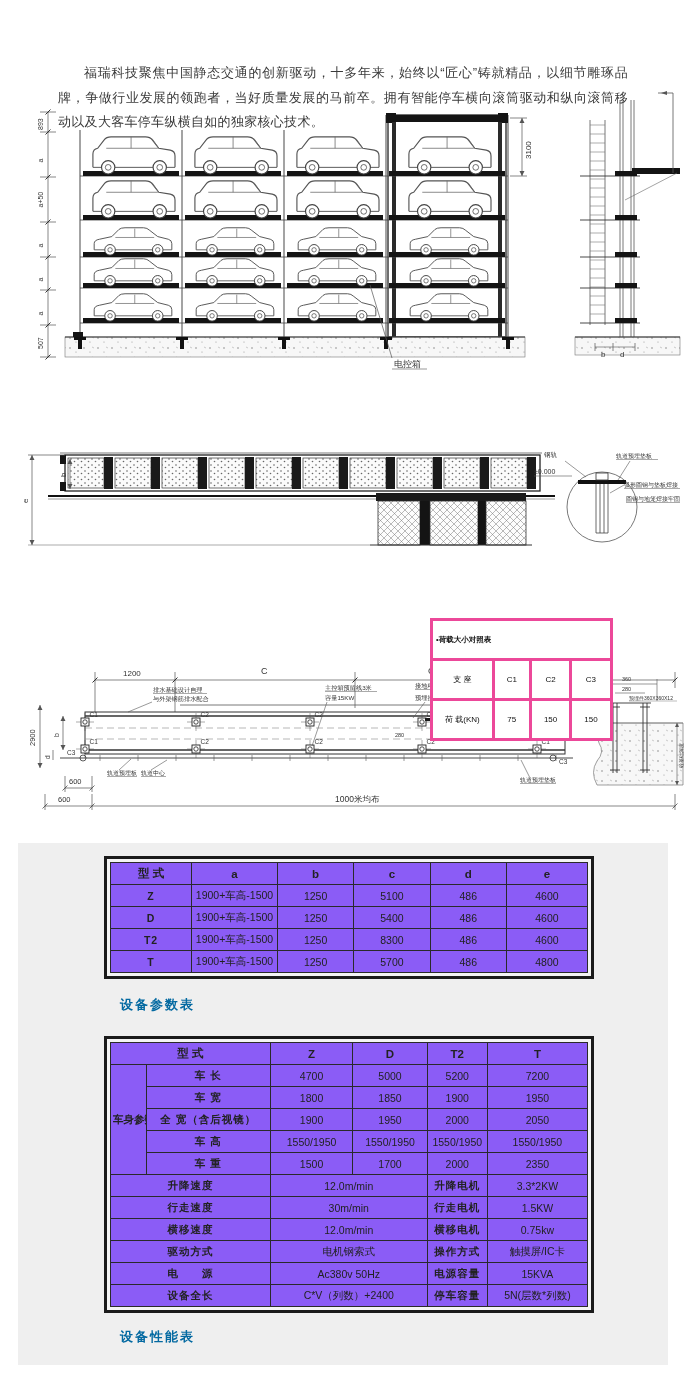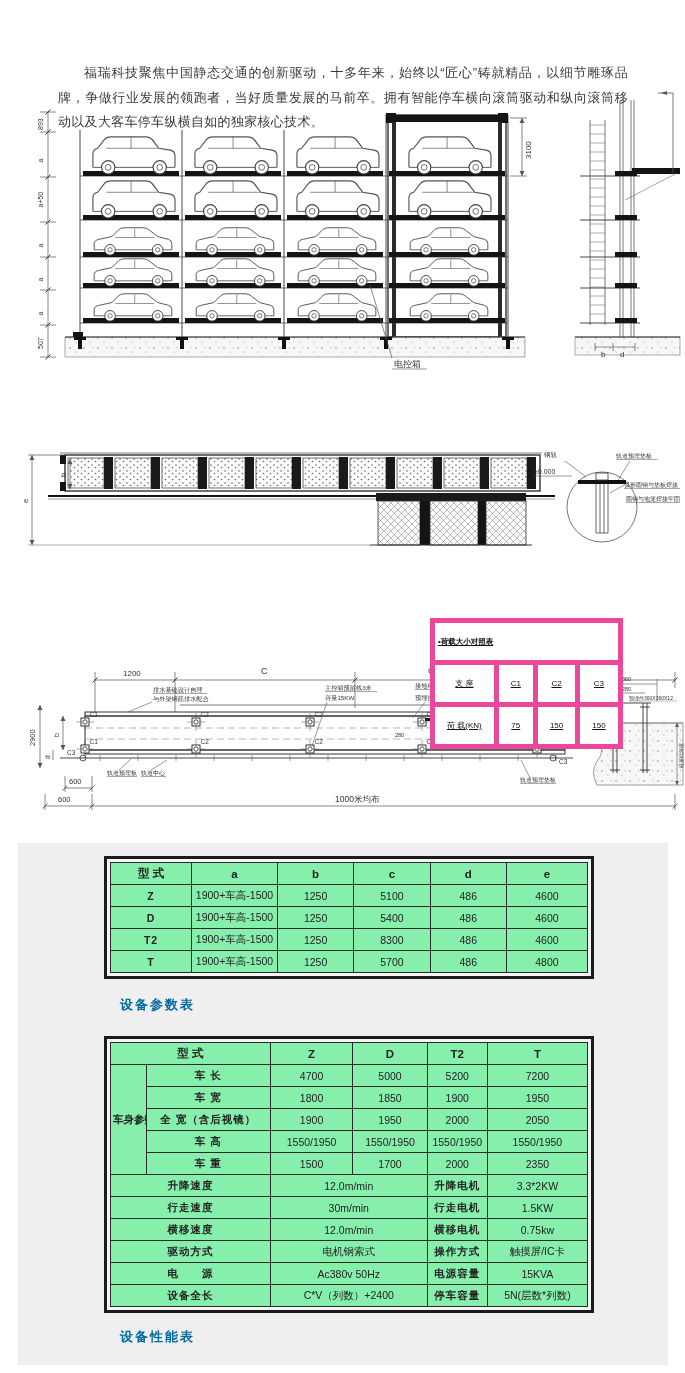--- a/index.html
+++ b/index.html
@@ -11,33 +11,33 @@
     position:absolute;left:58px;top:48px;width:570px;
     font-size:13px;line-height:1.9;color:#3a3a3a;text-align:justify;text-indent:2em;
     letter-spacing:.3px;
   }
   svg{position:absolute;overflow:visible;}
   svg text{font-family:"Liberation Sans","DejaVu Sans",sans-serif;fill:#333;}
   .gray-panel{position:absolute;left:18px;top:843px;width:650px;height:522px;background:#efefef;}
   .tbl-frame{position:absolute;border:3px solid #1b1b1b;padding:3px;background:#f4f4f4;}
   #frame1{left:104px;top:856px;width:478px;}
   #frame2{left:104px;top:1036px;width:478px;}
-  table.spec{border-collapse:collapse;width:100%;table-layout:fixed;background:#86efac;}
+  table.spec{border-collapse:collapse;width:100%;table-layout:fixed;background:#8b5cf6;}
   table.spec th,table.spec td{
     border:1.5px solid #2a2a2a;text-align:center;vertical-align:middle;
     font-size:10.5px;height:21px;padding:0 2px;color:#222;overflow:hidden;white-space:nowrap;
   }
   table.spec th{font-weight:bold;font-size:11.5px;}
   td.blabel{font-weight:bold;font-size:11px;letter-spacing:1px;}
   td.group{font-weight:bold;font-size:11px;word-break:break-all;white-space:normal;line-height:1.35;padding:0 8px;}
   .sec-title{position:absolute;left:120px;font-size:13px;font-weight:bold;color:#0369a1;letter-spacing:2px;}
   #sec1{top:996px;}
   #sec2{top:1328px;text-align:right;}
   .loadtbl{position:absolute;left:430px;top:618px;width:125px;border-collapse:collapse;background:#fff;}
-  .loadtbl td{border:5px solid #ec4899;font-size:8px;height:13px;text-align:center;padding:12px;color:#111;white-space:nowrap;overflow:hidden;text-decoration:underline;}
+  .loadtbl td{border:3px solid #ec4899;font-size:8px;height:13px;text-align:center;padding:12px;color:#111;white-space:nowrap;overflow:hidden;}
   .loadtbl td.t{font-weight:bold;text-align:left;padding-left:3px;font-size:7.5px;}
 </style>
 </head>
 <body>
 
 <p class="intro">福瑞科技聚焦中国静态交通的创新驱动，十多年来，始终以“匠心”铸就精品，以细节雕琢品牌，争做行业发展的领跑者，当好质量发展的马前卒。拥有智能停车横向滚筒驱动和纵向滚筒移动以及大客车停车纵横自如的独家核心技术。</p>
 
 <svg id="d1" viewBox="0 0 645 310" style="left:25px;top:85px;width:645px;height:310px">
   <defs>
     <pattern id="speck" width="14" height="10" patternUnits="userSpaceOnUse">

